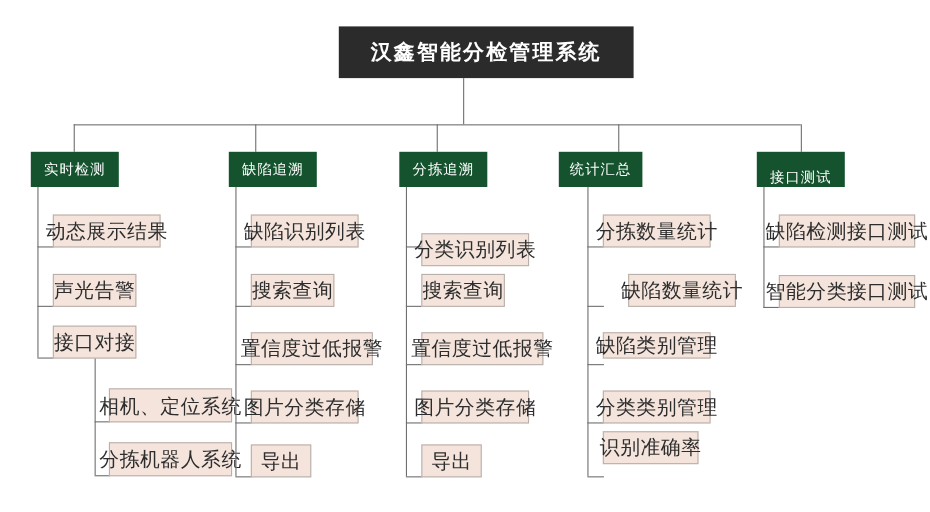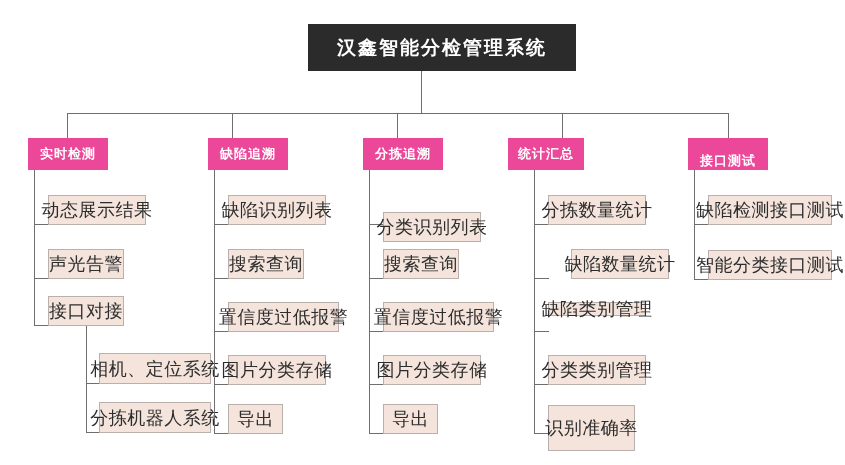--- a/index.html
+++ b/index.html
@@ -31,24 +31,24 @@
 
   .node-root {
     background: #2b2b2b;
     color: #ffffff;
     font-size: 19px;
     font-weight: bold;
     letter-spacing: 2px;
   }
 
   .node-l2 {
-    background: #ec4899;
+    background: #14532d;
     color: #ffffff;
     font-size: 13px;
-    font-weight: bold;
+    font-weight: normal;
     letter-spacing: 1px;
   }
 
   .node-leaf {
     background: #f4e4dc;
     color: #2d2d2d;
     border: 1px solid #b9b0ac;
     font-size: 18px;
     font-weight: normal;
     letter-spacing: 0.5px;
@@ -186,31 +186,31 @@
   <div class="node node-leaf" style="left:548px; top:195px; width:98px; height:30px;">
     <span>分拣数量统计</span>
   </div>
 
   <div class="conn conn-h" style="left:534px; top:278px; width:15px; height:1px;"></div>
   <div class="node node-leaf" style="left:548px; top:249px; width:98px; height:30px;margin-left:23px;">
     <span>缺陷数量统计</span>
   </div>
 
   <div class="conn conn-h" style="left:534px; top:331px; width:15px; height:1px;"></div>
-  <div class="node node-leaf" style="left:548px; top:302px; width:98px; height:14px;">
+  <div class="node node-leaf" style="left:548px; top:302px; width:98px; height:24px;">
     <span>缺陷类别管理</span>
   </div>
 
   <div class="conn conn-h" style="left:534px; top:384px; width:15px; height:1px;"></div>
   <div class="node node-leaf" style="left:548px; top:355px; width:98px; height:30px;">
     <span>分类类别管理</span>
   </div>
 
   <div class="conn conn-h" style="left:534px; top:433px; width:15px; height:1px;"></div>
-  <div class="node node-leaf" style="left:548px; top:405px; width:87px; height:46px;font-family:Liberation Serif, serif;">
+  <div class="node node-leaf" style="left:548px; top:392px; width:87px; height:30px;font-family:Liberation Serif, serif;">
     <span>识别准确率</span>
   </div>
 
   <div class="conn conn-v" style="left:694px; top:170px; width:1px; height:110px;"></div>
 
   <div class="conn conn-h" style="left:694px; top:224px; width:15px; height:1px;"></div>
   <div class="node node-leaf" style="left:708px; top:195px; width:124px; height:30px;">
     <span>缺陷检测接口测试</span>
   </div>
 

